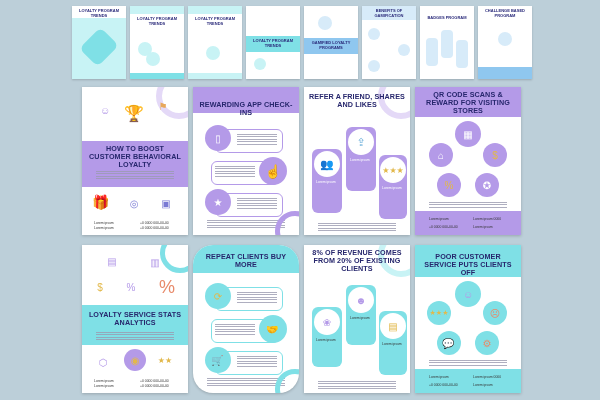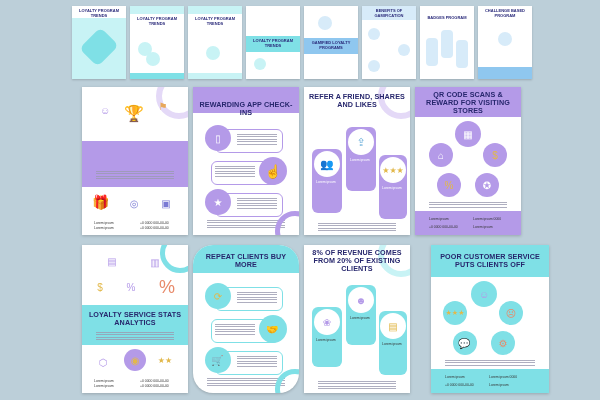--- a/index.html
+++ b/index.html
@@ -68,20 +68,21 @@
   <div class="circ" style="left:20px;top:26px;width:14px;height:14px;background:#d7ebf9;"></div>
   <div class="band" style="bottom:0;height:12px;background:#8fc7ef;"></div>
 </div>
 
 <div class="card" style="left:82px;top:87px;">
   <div class="circle" style="right:-14px;top:-14px;width:34px;height:34px;border:6px solid #e4d9f7;"></div>
   <div class="icon" style="left:10px;top:10px;width:26px;height:26px;color:#b49ae8;">☺</div>
   <div class="icon" style="left:40px;top:14px;width:24px;height:24px;color:#e2b84a;font-size:16px;">🏆</div>
   <div class="icon" style="left:66px;top:6px;width:30px;height:26px;color:#e8a85a;">⚑</div>
   <div class="pill" style="left:0;right:0;top:54px;height:46px;background:#b49ae8;border-radius:0;"></div>
+  <div class="title" style="top:58px;">HOW TO BOOST CUSTOMER BEHAVIORAL LOYALTY</div>
   <div class="txt" style="left:14px;right:14px;top:84px;height:8px;"></div>
   <div class="icon" style="left:8px;top:104px;width:22px;height:22px;color:#e2b84a;font-size:14px;">🎁</div>
   <div class="icon" style="left:38px;top:102px;width:28px;height:28px;color:#7a7ad4;">◎</div>
   <div class="icon" style="left:72px;top:104px;width:24px;height:24px;color:#7a7ad4;">▣</div>
   <div class="small" style="left:12px;top:134px;">Lorem ipsum</div>
   <div class="small" style="left:12px;top:139px;">Lorem ipsum</div>
   <div class="small" style="left:58px;top:134px;">+0 0000 000-00-00</div>
   <div class="small" style="left:58px;top:139px;">+0 0000 000-00-00</div>
 </div>
 
@@ -193,21 +194,21 @@
   <div class="circle" style="left:44px;top:42px;width:26px;height:26px;background:#fff;"></div>
   <div class="icon" style="left:44px;top:42px;width:26px;height:26px;color:#b49ae8;">☻</div>
   <div class="small" style="left:46px;top:71px;">Lorem ipsum</div>
   <div class="pill" style="left:75px;top:66px;width:28px;height:64px;background:#7fe0e6;"></div>
   <div class="circle" style="left:76px;top:68px;width:26px;height:26px;background:#fff;"></div>
   <div class="icon" style="left:76px;top:68px;width:26px;height:26px;color:#e2b84a;">▤</div>
   <div class="small" style="left:78px;top:97px;">Lorem ipsum</div>
   <div class="txt" style="left:14px;right:14px;top:136px;height:8px;"></div>
 </div>
 
-<div class="card" style="left:431px;top:245px;padding-left:12px;">
+<div class="card" style="left:415px;top:245px;">
   <div class="pill" style="left:0;right:0;top:0;height:32px;background:#7fe0e6;border-radius:0;"></div>
   <div class="title" style="top:8px;">POOR CUSTOMER SERVICE PUTS CLIENTS OFF</div>
   <div class="circle" style="left:40px;top:36px;width:26px;height:26px;background:#7fe0e6;"></div>
   <div class="icon" style="left:40px;top:36px;width:26px;height:26px;color:#b49ae8;">☺</div>
   <div class="circle" style="left:12px;top:56px;width:24px;height:24px;background:#7fe0e6;"></div>
   <div class="icon" style="left:12px;top:56px;width:24px;height:24px;color:#e2b84a;font-size:7px;">★★★</div>
   <div class="circle" style="left:68px;top:56px;width:24px;height:24px;background:#7fe0e6;"></div>
   <div class="icon" style="left:68px;top:56px;width:24px;height:24px;color:#e88a6a;">☹</div>
   <div class="circle" style="left:22px;top:86px;width:24px;height:24px;background:#7fe0e6;"></div>
   <div class="icon" style="left:22px;top:86px;width:24px;height:24px;color:#b49ae8;">💬</div>

